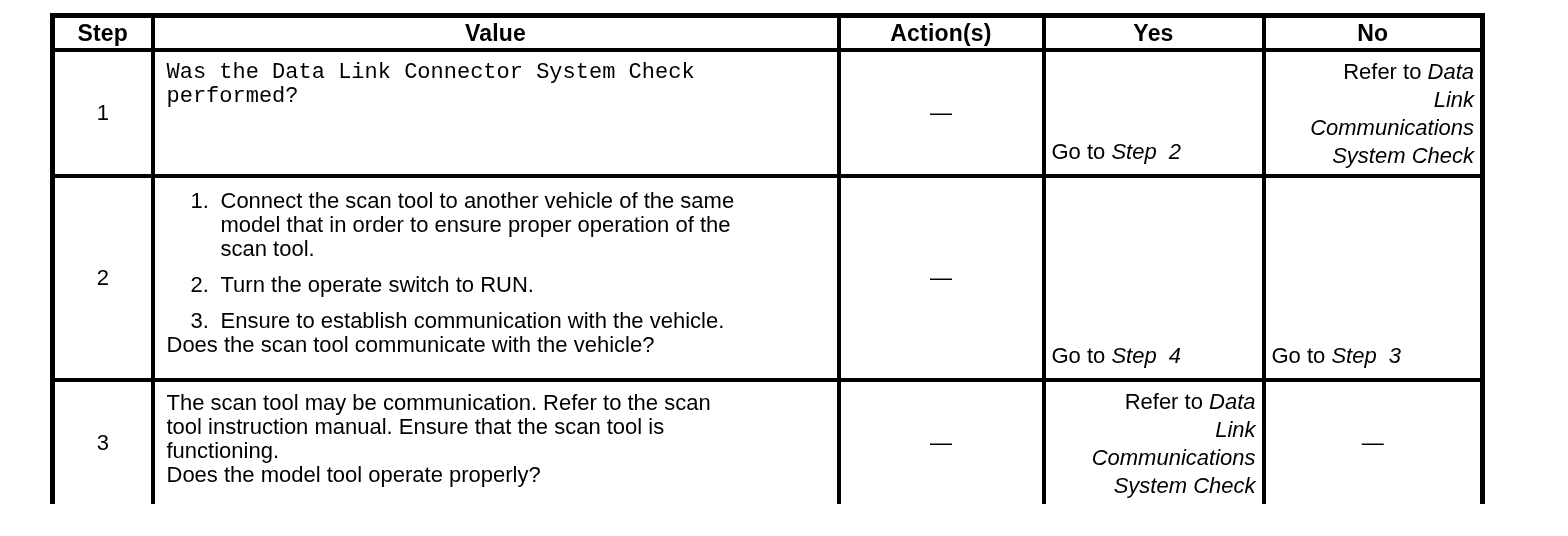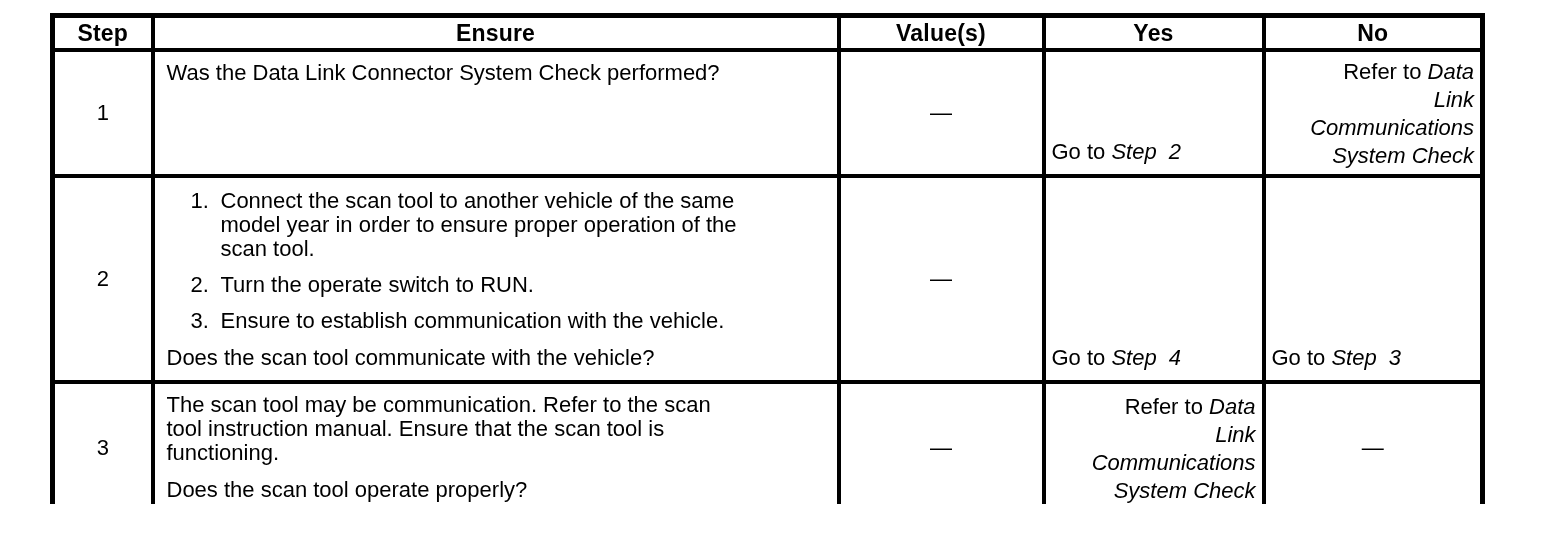--- a/index.html
+++ b/index.html
@@ -52,36 +52,36 @@
   td.step-cell {
     text-align: center;
     vertical-align: middle;
     font-size: 22px;
   }
   td.action-cell {
     vertical-align: top;
     padding: 9px 12px 10px 12px;
     text-align: left;
   }
-  .intro { white-space: pre-line; }
+  .intro { white-space: pre-line; font-family: Liberation Mono, monospace; }
   .para  { white-space: pre-line; }
   .num-item {
     display: flex;
     margin: 12px 0 0 24px;
   }
   .num-item:first-child { margin-top: 2px; }
   .item-num {
     flex: 0 0 30px;
     width: 30px;
   }
   .item-text {
     flex: 1;
     white-space: pre-line;
   }
-  .question { margin-top: 13px; }
+  .question { }
   td.dash-cell {
     text-align: center;
     vertical-align: middle;
     font-size: 22px;
     padding: 0 4px;
   }
   td.goto-cell {
     vertical-align: bottom;
     padding: 4px 6px 10px 6px;
   }
@@ -107,22 +107,22 @@
       <colgroup>
         <col style="width:100px">
         <col style="width:686px">
         <col style="width:205px">
         <col style="width:220px">
         <col style="width:219px">
       </colgroup>
       <thead>
         <tr>
           <th class="hdr">Step</th>
-          <th class="hdr">Ensure</th>
-          <th class="hdr">Value(s)</th>
+          <th class="hdr">Value</th>
+          <th class="hdr">Action(s)</th>
           <th class="hdr">Yes</th>
           <th class="hdr">No</th>
         </tr>
       </thead>
       <tbody>
 
         <tr class="r1">
           <td class="step-cell">1</td>
           <td class="action-cell">
             <div class="intro">Was the Data Link Connector System Check performed?</div>
@@ -138,21 +138,21 @@
             <div class="ref-line"><i>System Check</i></div>
           </td>
         </tr>
 
         <tr class="r2">
           <td class="step-cell">2</td>
           <td class="action-cell">
             <div class="num-item">
               <span class="item-num">1.</span>
               <span class="item-text">Connect the scan tool to another vehicle of the same
-model year in order to ensure proper operation of the
+model that in order to ensure proper operation of the
 scan tool.</span>
             </div>
             <div class="num-item">
               <span class="item-num">2.</span>
               <span class="item-text">Turn the operate switch to RUN.</span>
             </div>
             <div class="num-item">
               <span class="item-num">3.</span>
               <span class="item-text">Ensure to establish communication with the vehicle.</span>
             </div>
@@ -166,21 +166,21 @@
             <span>Go to </span><i>Step</i><span class="step-num">3</span>
           </td>
         </tr>
 
         <tr class="r3">
           <td class="step-cell">3</td>
           <td class="action-cell">
             <div class="para">The scan tool may be communication. Refer to the scan
 tool instruction manual. Ensure that the scan tool is
 functioning.</div>
-            <div class="question">Does the scan tool operate properly?</div>
+            <div class="question">Does the model tool operate properly?</div>
           </td>
           <td class="dash-cell">—</td>
           <td class="ref-cell" style="vertical-align:middle">
             <div class="ref-line"><span>Refer to </span><i>Data</i></div>
             <div class="ref-line"><i>Link</i></div>
             <div class="ref-line"><i>Communications</i></div>
             <div class="ref-line"><i>System Check</i></div>
           </td>
           <td class="dash-cell">—</td>
         </tr>

